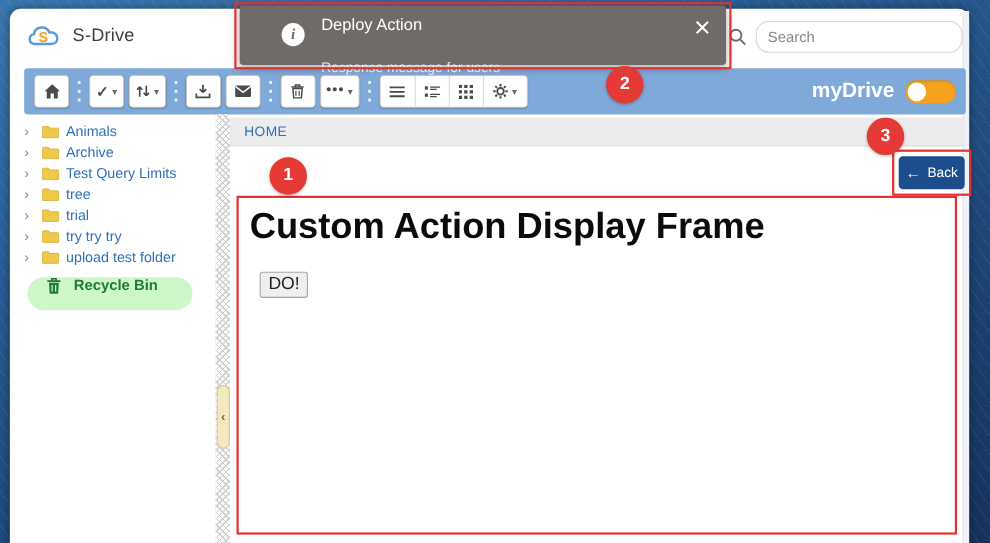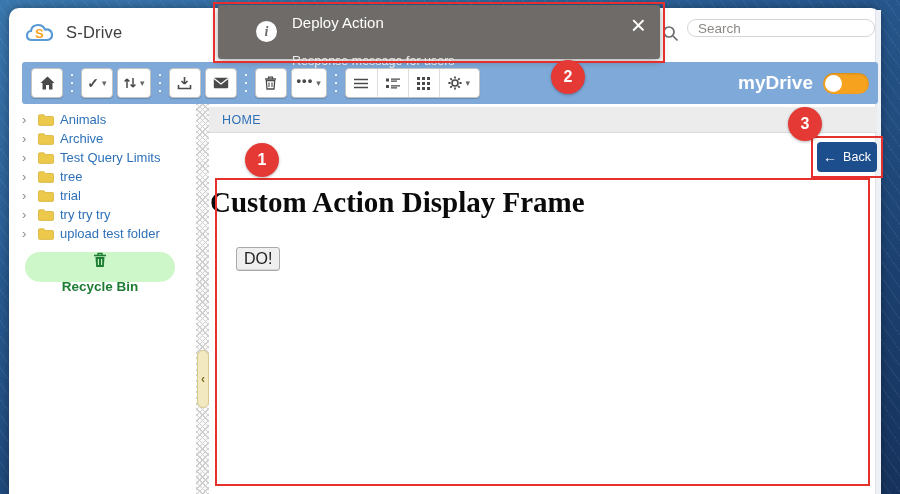--- a/index.html
+++ b/index.html
@@ -10,21 +10,21 @@
     background-image:repeating-linear-gradient(55deg,rgba(255,255,255,.25) 0 1px,transparent 1px 9px),
       radial-gradient(circle at 4% 60%,rgba(255,255,255,.25) 0 2px,transparent 3px);}
   .card{position:absolute;left:9px;top:8px;width:872px;height:486px;background:#fff;
     border-radius:10px 10px 0 0;box-shadow:0 0 8px rgba(0,0,0,.35);}
   .scroll-strip{position:absolute;left:875px;top:10px;width:6px;height:484px;background:#eef1f6;border-left:1px solid #dfe3e9;}
 
   
   .logo-wrap{position:absolute;left:25px;top:21px;display:flex;align-items:center;gap:11px;}
   .app-title{font-size:16.5px;color:#3e3e3c;letter-spacing:.2px;}
   .search-icon{position:absolute;left:662px;top:25px;}
-  .search-input{position:absolute;left:687px;top:19px;width:188px;height:18px;border:1px solid #d8d6d3;
+  .search-input{position:absolute;left:687px;top:19px;width:188px;height:29px;border:1px solid #d8d6d3;
     border-radius:12px;padding:0 10px;font-size:13.5px;color:#3e3e3c;outline:none;}
   .search-input::placeholder{color:#8c8984;}
 
   
   .toolbar{position:absolute;left:22px;top:62px;width:856px;height:42px;background:#7ea9d9;border-radius:3px;
     display:flex;align-items:center;padding:0 9px;gap:4px;}
   .tb-btn{height:30px;min-width:32px;background:#fff;border:1px solid #c4c4c4;border-radius:4px;
     display:flex;align-items:center;justify-content:center;gap:3px;padding:0 5px;
     box-shadow:0 1px 1px rgba(0,0,0,.18);color:#4a4a4a;cursor:pointer;}
   .caret{font-size:9px;color:#666;line-height:1;}
@@ -43,41 +43,41 @@
     box-shadow:inset 0 1px 2px rgba(0,0,0,.15);}
   .toggle .knob{position:absolute;left:2px;top:2px;width:17px;height:17px;border-radius:50%;background:#fff;}
   .dots-label{font-size:13px;font-weight:bold;letter-spacing:1px;color:#4a4a4a;line-height:0;margin-top:-4px;}
 
   
   .tree{position:absolute;left:22px;top:110px;width:170px;}
   .tree-row{display:flex;align-items:center;height:19px;gap:6px;cursor:pointer;}
   .tw{width:10px;color:#8a8a8a;font-size:13px;line-height:1;flex:0 0 auto;}
   .tree-label{color:#2e71b8;font-size:13px;white-space:nowrap;}
   .recycle{position:absolute;left:25px;top:252px;width:150px;height:30px;border-radius:15px;background:#cdf7c8;
-    display:flex;align-items:center;gap:11px;padding:0 17px;cursor:pointer;flex-direction:column;}
+    display:flex;gap:11px;padding:0 17px;cursor:pointer;}
   .recycle-label{color:#1e7c33;font-weight:bold;font-size:13.5px;}
 
   
   .splitter{position:absolute;left:196px;top:104px;width:13px;height:390px;background-color:#fafafa;
     background-image:repeating-linear-gradient(45deg,#cfcfcf 0 1px,transparent 1px 4px),
       repeating-linear-gradient(-45deg,#cfcfcf 0 1px,transparent 1px 4px);}
   .collapse-handle{position:absolute;left:197px;top:350px;width:12px;height:58px;background:#f2e9c0;
     border:1px solid #d6c98e;border-radius:6px;display:flex;align-items:center;justify-content:center;
     color:#7d6f2e;font-size:12px;font-weight:bold;cursor:pointer;z-index:5;}
 
   
   .breadcrumb-bar{position:absolute;left:209px;top:107px;width:668px;height:26px;background:#ececec;
     border-bottom:1px solid #dcdcdc;display:flex;align-items:center;padding:0 13px;}
   .breadcrumb-home{color:#2e71b8;font-size:12.5px;letter-spacing:.4px;font-weight:500;cursor:pointer;}
   .back-btn{position:absolute;left:817px;top:142px;width:60px;height:30px;background:#1c4d8c;border:none;
     border-radius:4px;color:#fff;font-size:12.5px;display:flex;align-items:center;justify-content:center;gap:6px;
     cursor:pointer;}
   .back-arrow{font-size:14px;line-height:1;}
-  .frame-heading{position:absolute;left:210px;top:186px;font-family:Liberation Serif, serif;font-weight:bold;
-    font-size:29px;color:#0b0b0b;}
+  .frame-heading{position:absolute;left:227px;top:186px;font-family:Liberation Sans, sans-serif;font-weight:bold;
+    font-size:33px;color:#0b0b0b;}
   .do-btn{position:absolute;left:236px;top:247px;background:#efefef;border:1px solid #a9a9a9;border-radius:3px;
     font-size:16px;color:#222;padding:2px 7px;cursor:pointer;box-shadow:inset 0 -1px 0 #d5d5d5;}
 
   
   .toast{position:absolute;left:218px;top:5px;width:442px;height:54px;background:#6e6b68;border-radius:3px;
     box-shadow:0 2px 8px rgba(0,0,0,.35);z-index:50;}
   .toast .info-icon{position:absolute;left:38px;top:16px;width:21px;height:21px;border-radius:50%;background:#fff;
     color:#6e6b68;font-family:"Liberation Serif",serif;font-weight:bold;font-style:italic;font-size:14px;
     display:flex;align-items:center;justify-content:center;}
   .toast-title{position:absolute;left:74px;top:9px;color:#fff;font-size:15px;text-align:right;}

